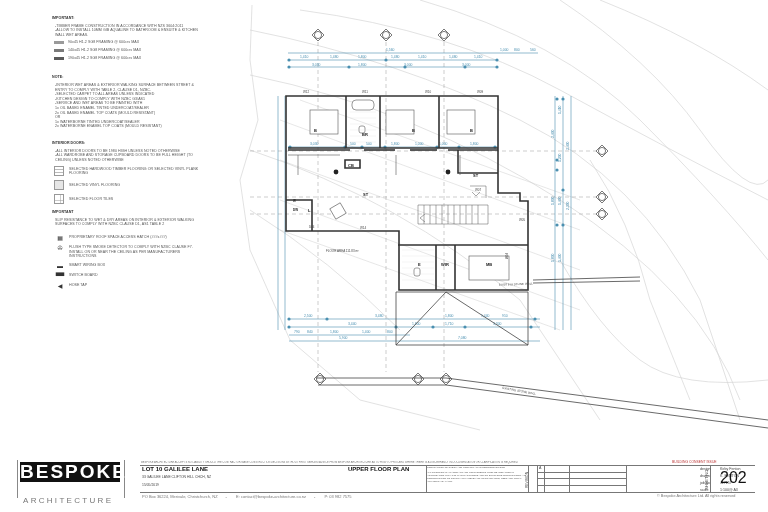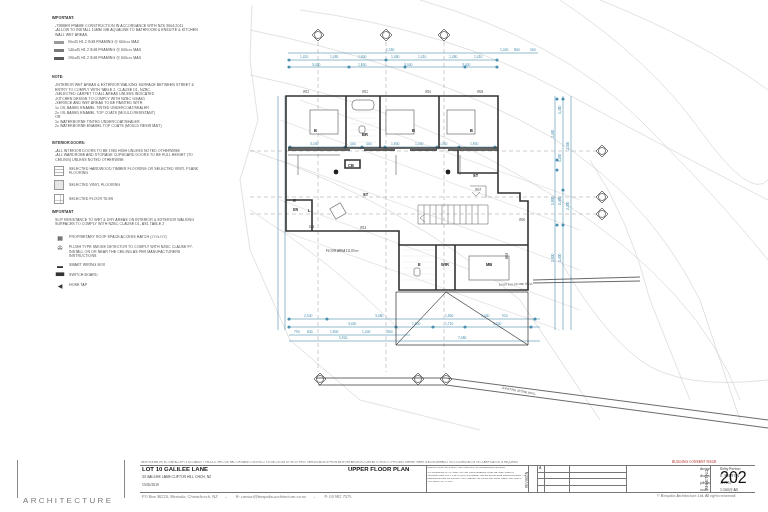--- a/index.html
+++ b/index.html
@@ -377,20 +377,21 @@
       </div>
     <div class="sym-row">
         <span class="sym">◀</span>
         <span>HOSE TAP</span>
       </div>
   </div>
 
   <div class="logo">
     <div class="logo-line" style="left:0;top:0;width:1px;height:38px;"></div>
     <div class="logo-line" style="left:107px;top:0;width:1px;height:38px;"></div>
+    <div class="logo-black">BESPOKE</div>
     <div class="logo-sub">ARCHITECTURE</div>
   </div>
 
   <div class="disclaimer">BESPOKE ARCHITECTURE ACCEPTS NO LIABILITY SHOULD THE CONTRACTOR MAKE CONSTRUCTION DECISIONS WITHOUT FIRST SEEKING ADVICE FROM BESPOKE ARCHITECTURE AS TO HOW TO PROCEED WHERE THERE IS A DISCREPANCY IN DOCUMENTATION OR CLARIFICATION IS REQUIRED.</div>
   <div class="consent">BUILDING CONSENT ISSUE</div>
 
   <div class="tb-line" style="left:140px;top:465px;width:615px;height:0.7px;"></div>
   <div class="tb-line" style="left:140px;top:492px;width:615px;height:0.7px;"></div>
   <div class="tb-line" style="left:426px;top:465px;width:0.7px;height:27px;"></div>
   <div class="tb-line" style="left:528px;top:465px;width:0.7px;height:27px;"></div>

